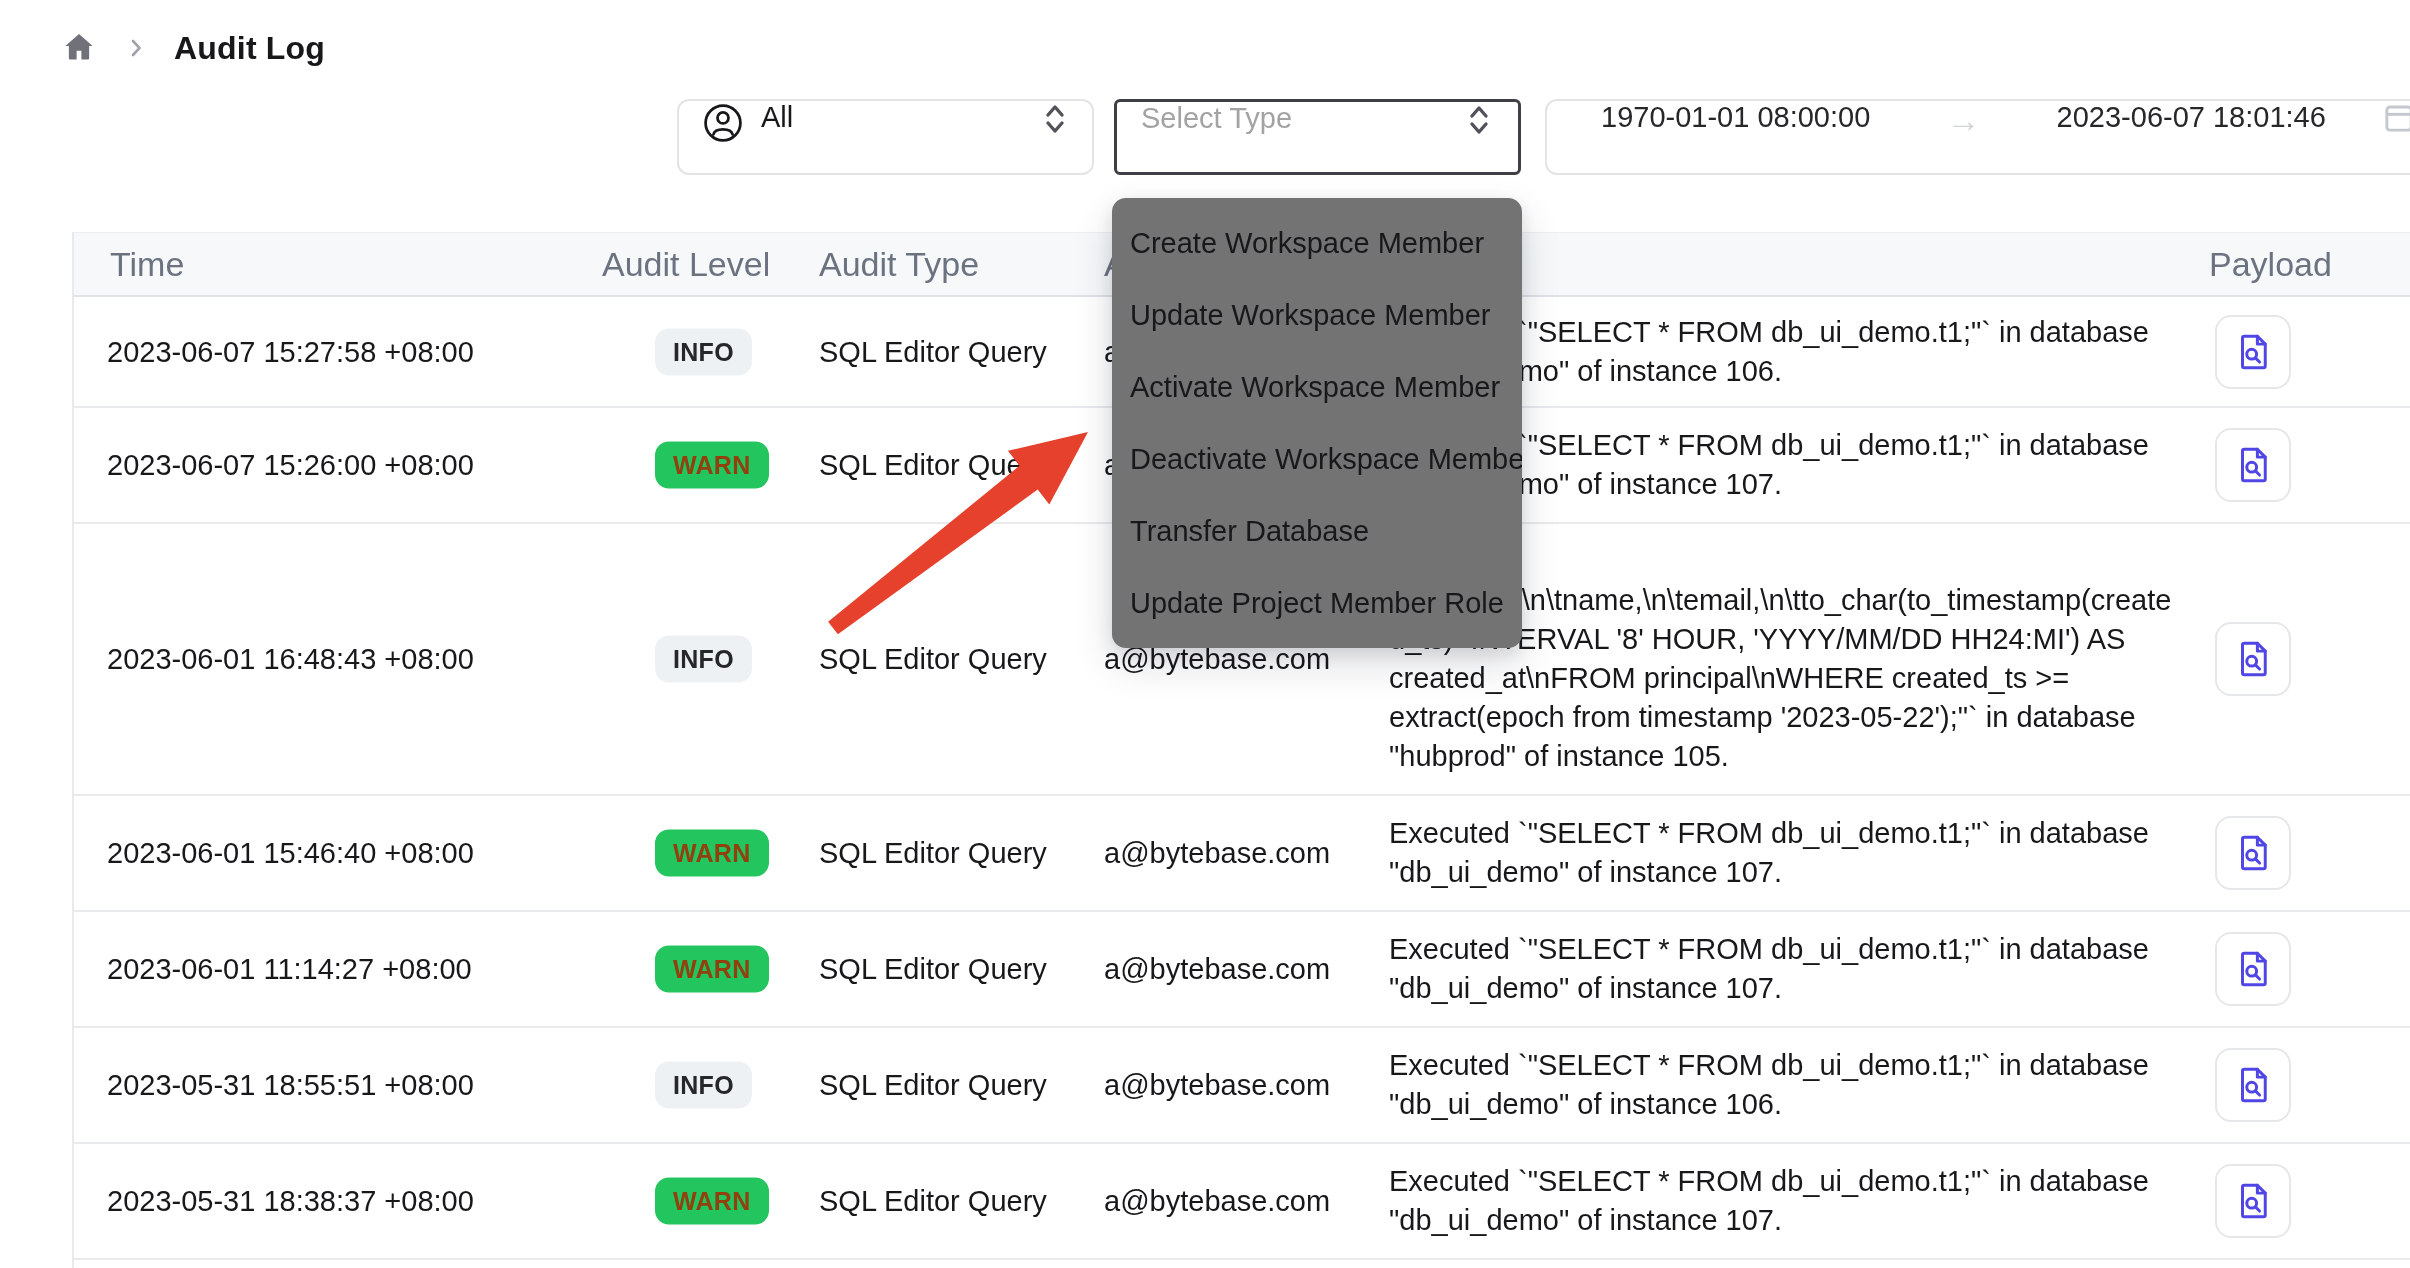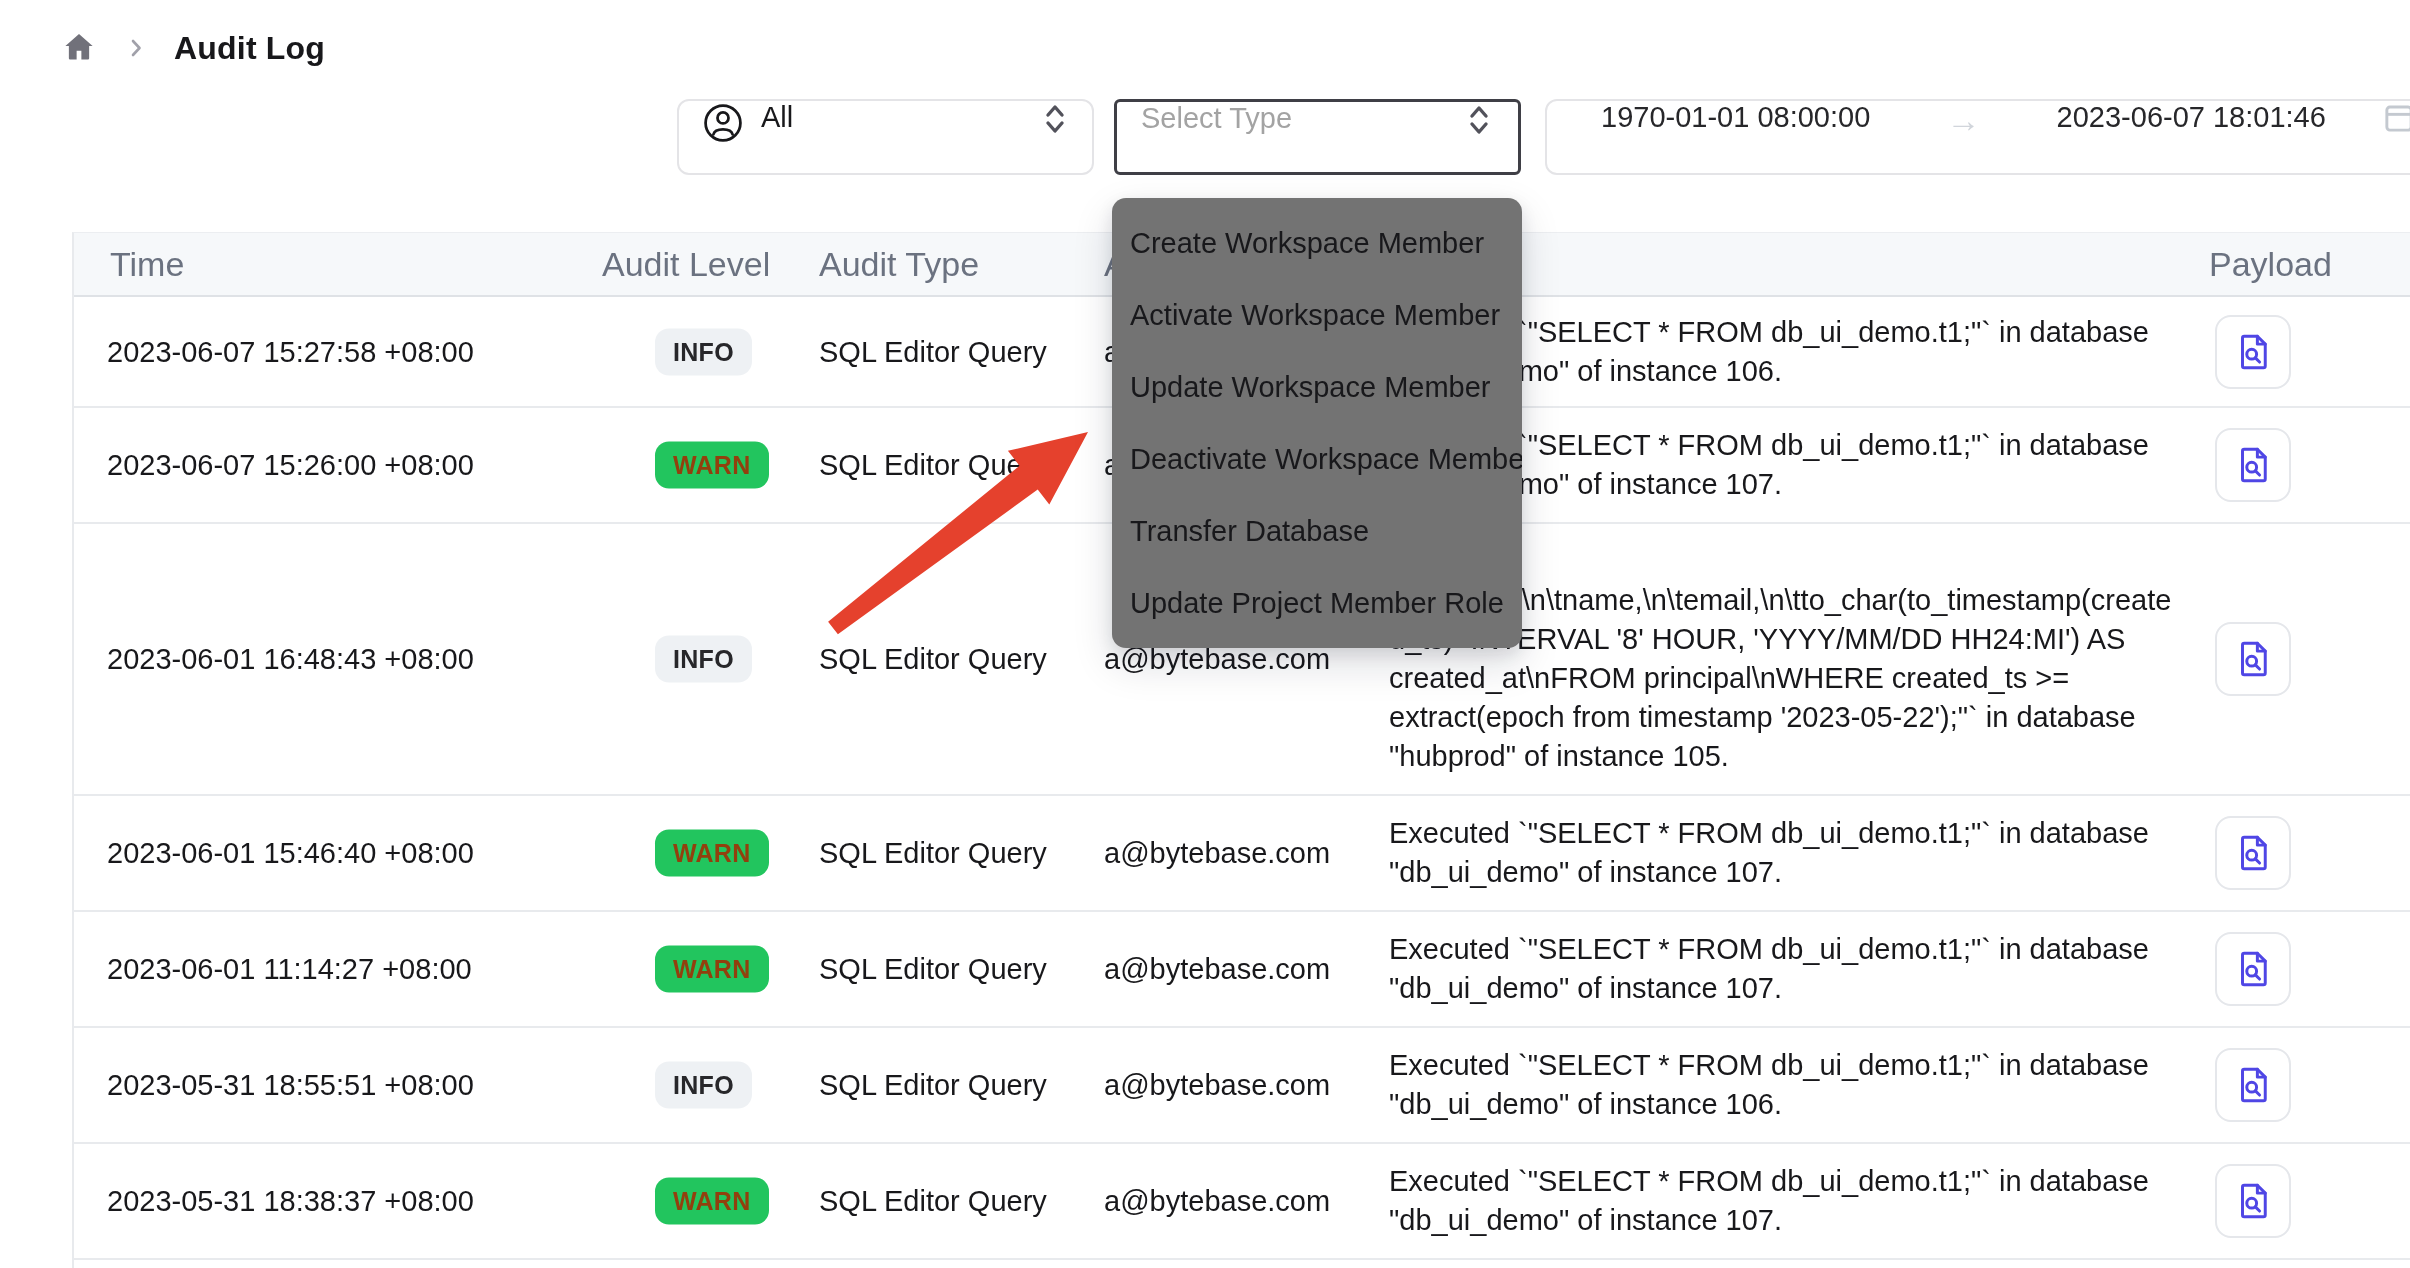--- a/index.html
+++ b/index.html
@@ -244,22 +244,22 @@
                 <line x1="26.7" y1="30.7" x2="31.5" y2="35.5"></line>
               </svg>
             </span>
           </button>
         </div>
       </div>
   </div>
 
   <div id="type-dropdown">
     <div class="menu-item">Create Workspace Member</div>
+    <div class="menu-item">Update Workspace Member</div>
     <div class="menu-item">Activate Workspace Member</div>
-    <div class="menu-item">Update Workspace Member</div>
     <div class="menu-item">Deactivate Workspace Member</div>
     <div class="menu-item">Transfer Database</div>
     <div class="menu-item">Update Project Member Role</div>
   </div>
 
   <svg id="arrow-overlay" width="2410" height="1268" viewBox="0 0 2410 1268">
     <polygon points="788.1,621.7 979.5,465.8 967.9,450.8 1048,432 1009.3,504.6 997.7,489.6 797.9,634.3" fill="#e5412d"></polygon>
   </svg>
 
 </div>

